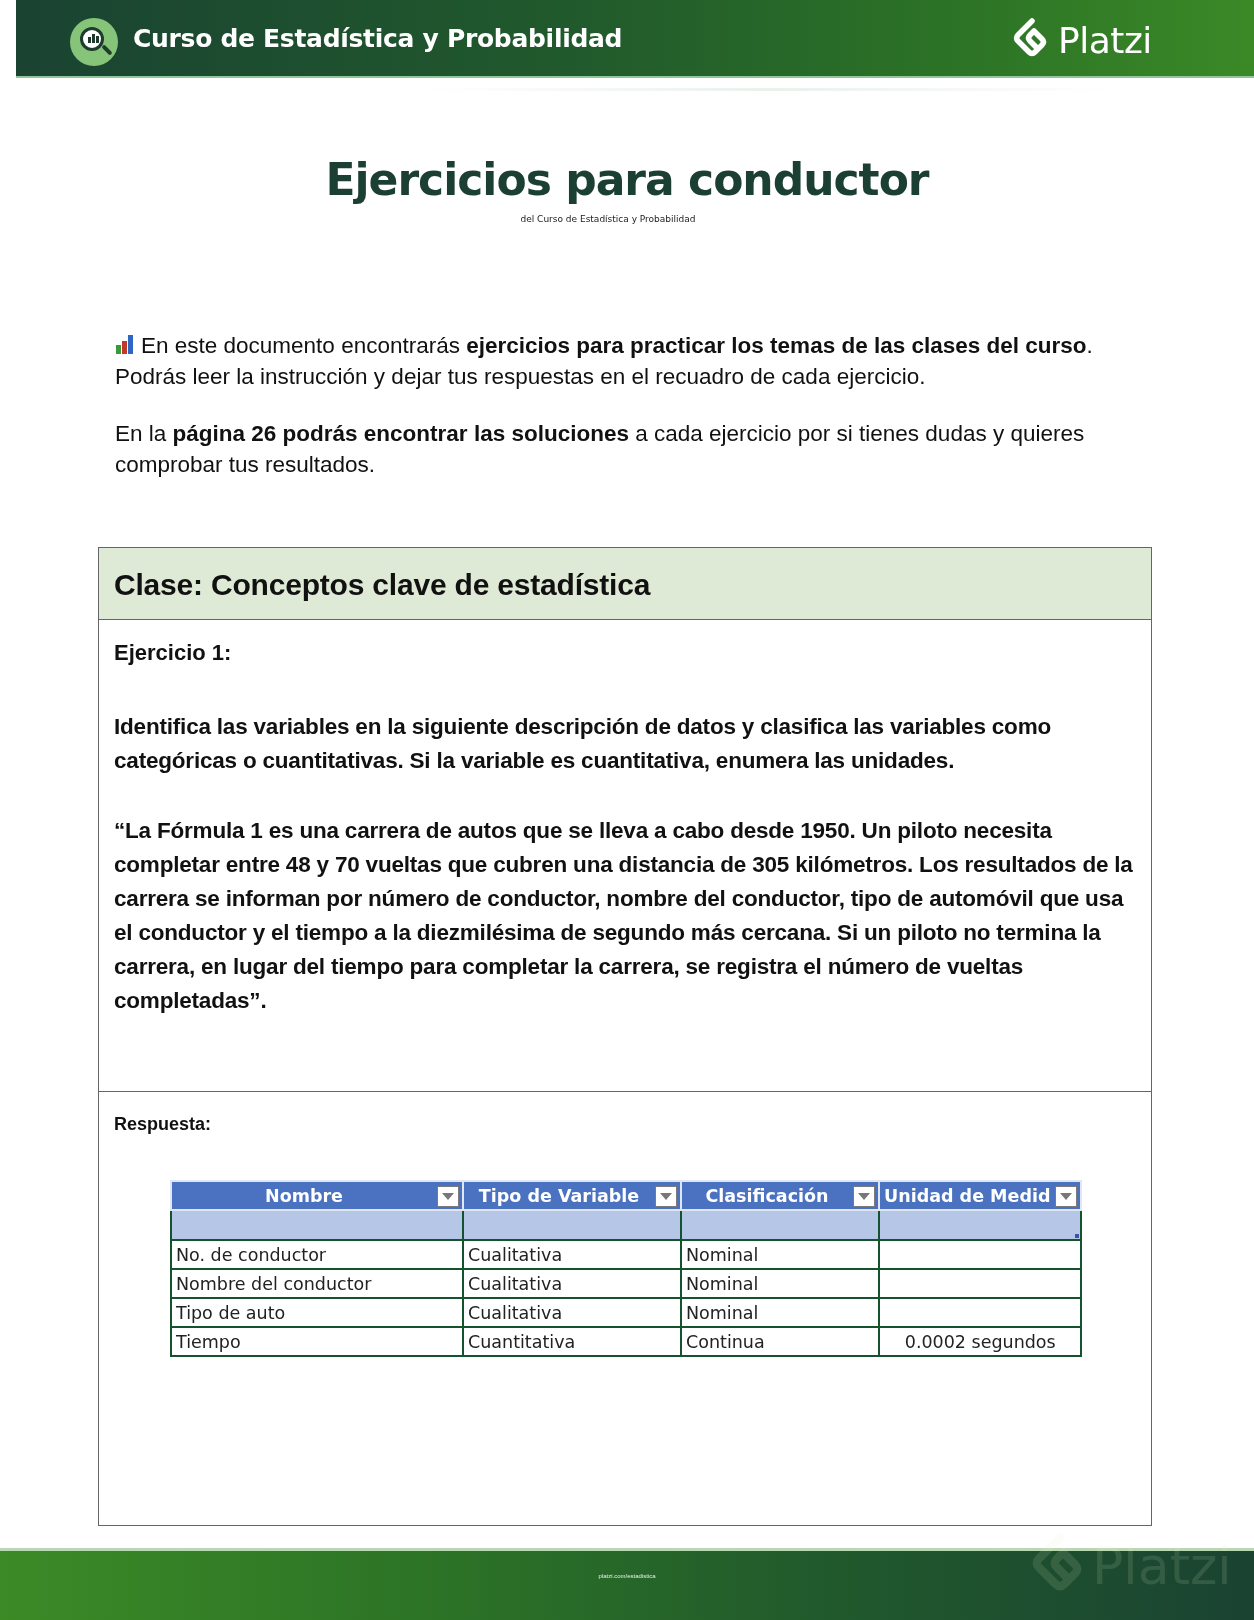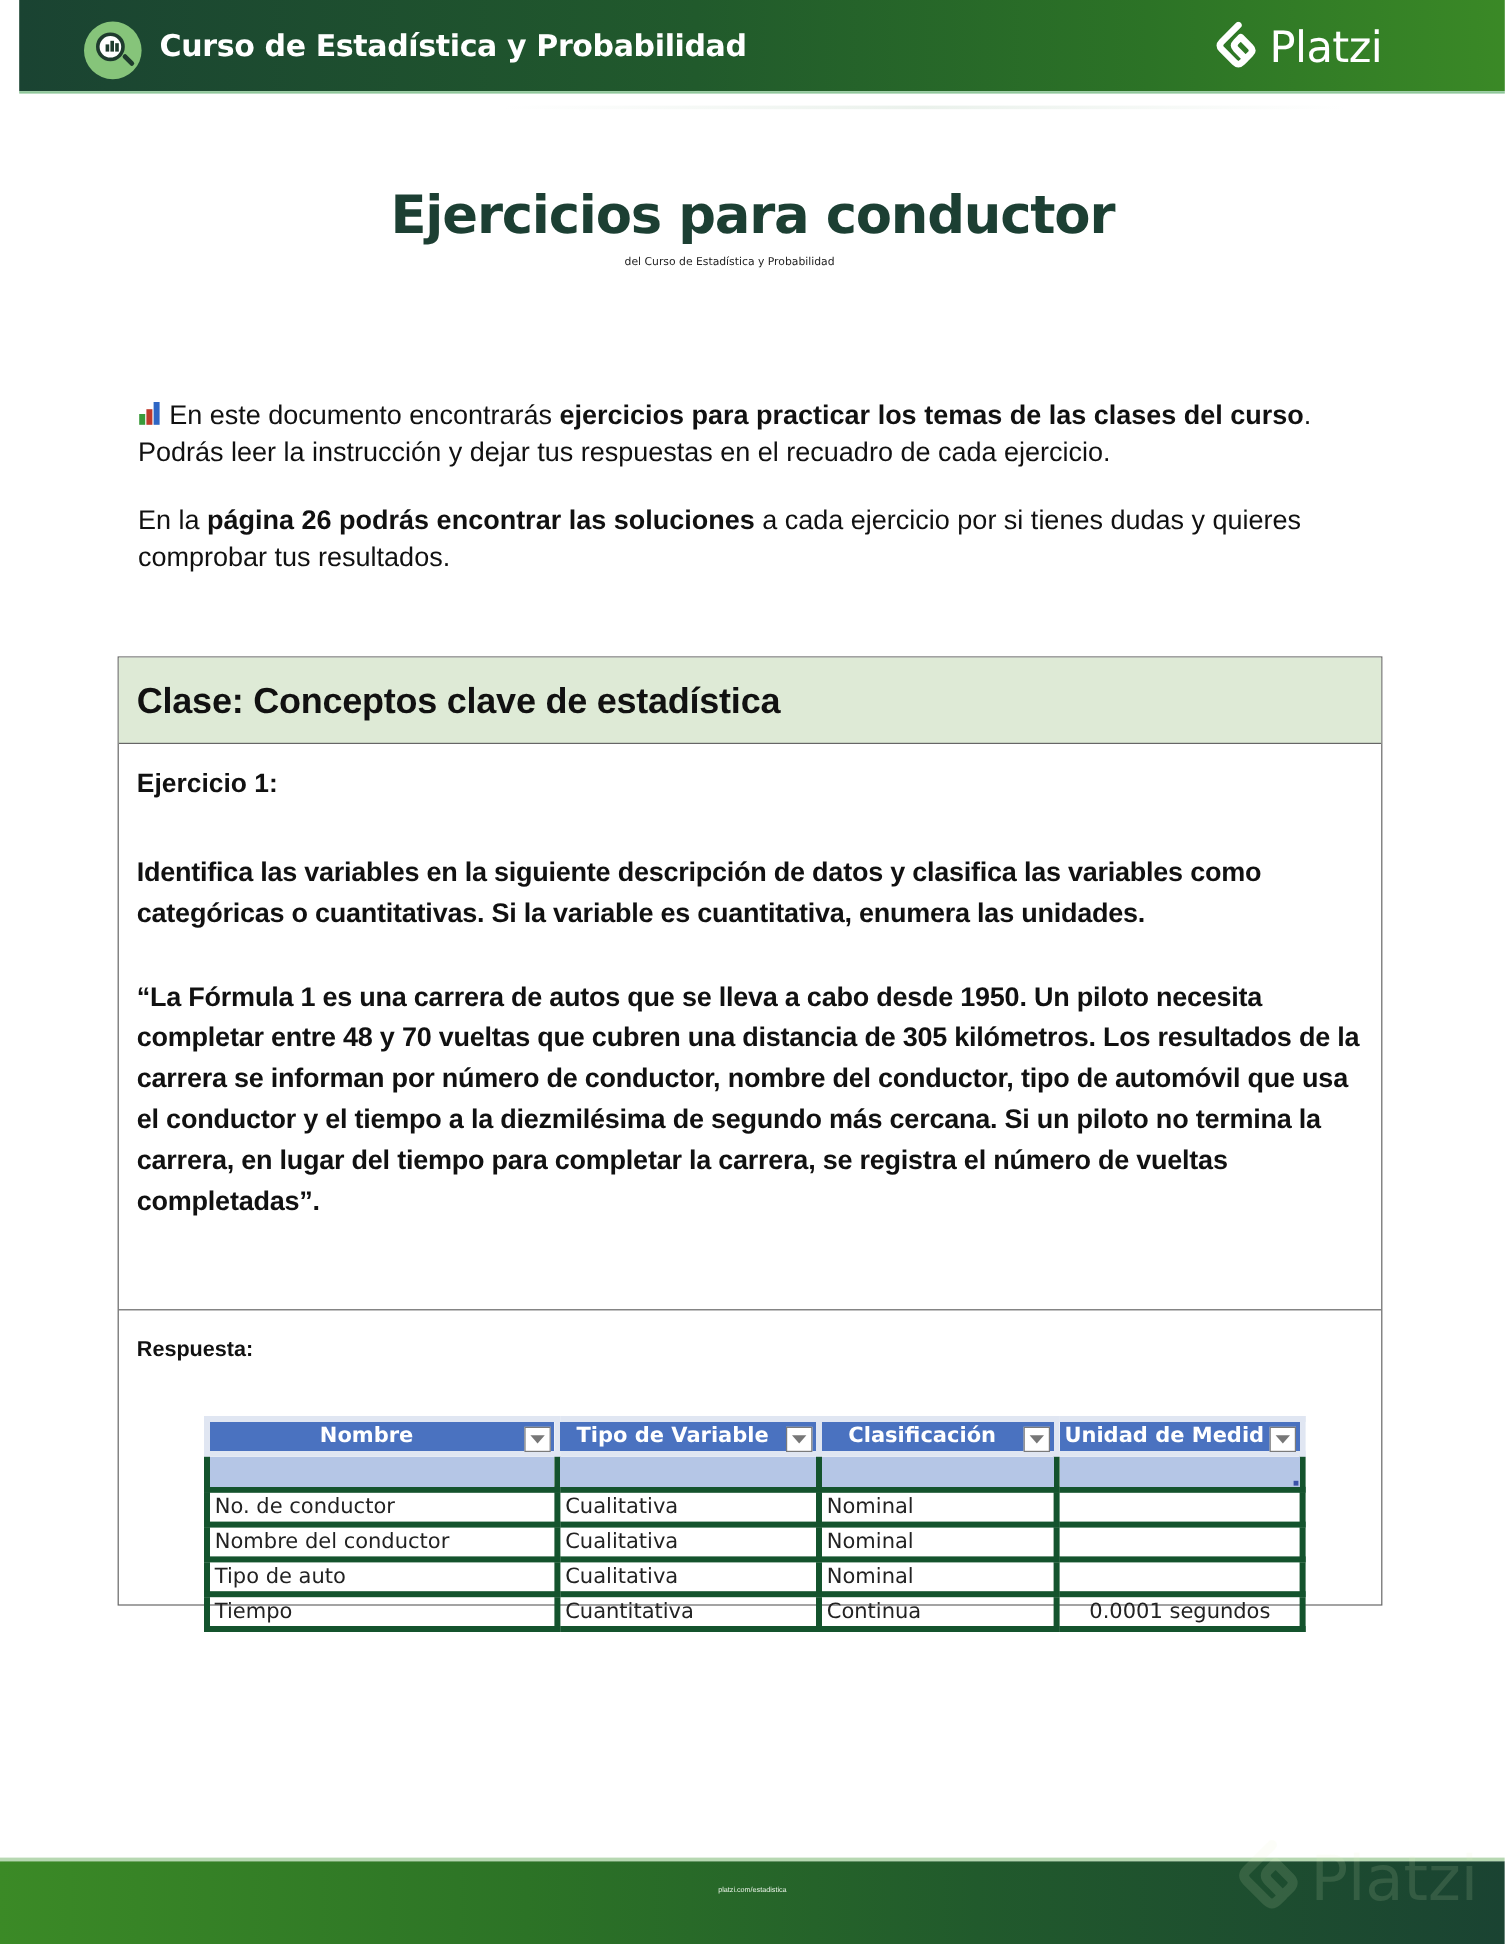--- a/index.html
+++ b/index.html
@@ -61,21 +61,21 @@
   .intro p { margin-bottom: 26px; }
   .intro b { font-weight: bold; }
   .chart-emoji { display: inline-block; width: 20px; height: 20px; position: relative; vertical-align: -1px; margin-right: 6px; }
   .chart-emoji span { position: absolute; bottom: 0; width: 5px; }
   .chart-emoji .e1 { left: 1px; height: 9px; background: #3a9a3a; }
   .chart-emoji .e2 { left: 7px; height: 13px; background: #c0392b; }
   .chart-emoji .e3 { left: 13px; height: 19px; background: #2f66c4; }
 
   
   .box {
-    position: absolute; left: 98px; top: 547px; width: 1054px; height: 791px;
+    position: absolute; left: 98px; top: 547px; width: 1054px; height: 979px;
     border: 1.5px solid #666;
   }
   .box-head {
     height: 72px; background: #deead6; border-bottom: 1.5px solid #666;
     padding: 20px 0 0 15px;
   }
   .box-head h2 {
     font-family: "Liberation Sans", sans-serif; font-weight: bold; font-size: 30px;
     color: #111; letter-spacing: -0.2px;
   }
@@ -84,21 +84,21 @@
   .ex-text { font-size: 22.5px; line-height: 34px; letter-spacing: -0.2px; font-weight: bold; }
   .ex-text p { margin-bottom: 36px; }
   .box-answer { padding: 22px 15px 0 15px; position: relative; height: 433px; }
   .ans-label { font-weight: bold; font-size: 18px; }
 
   
   .sheet {
     position: absolute; left: 71px; top: 88px;
     border-collapse: collapse; font-family: "DejaVu Sans", sans-serif; font-size: 17.5px;
   }
-  .sheet th, .sheet td { border: 5px solid #14532d; height: 29px; padding: 0 4px; white-space: nowrap; }
+  .sheet th, .sheet td { border: 2px solid #14532d; height: 29px; padding: 0 4px; white-space: nowrap; }
   .sheet th {
     background: #4a72c0; color: #fff; font-weight: bold; font-size: 17.5px; height: 29px;
     position: relative; text-align: center; padding-right: 30px; border-color: #e0e6f2;
   }
   .sheet th .dd {
     position: absolute; right: 3px; top: 4px; width: 22px; height: 21px; background: #fff;
     border: 1px solid #7b7b7b; display: flex; align-items: center; justify-content: center;
   }
   .sheet th .dd::after {
     content: ""; width: 0; height: 0; border-left: 6px solid transparent; border-right: 6px solid transparent;
@@ -206,21 +206,21 @@
         <tr>
           <td>Tipo de auto</td>
           <td>Cualitativa</td>
           <td>Nominal</td>
           <td class="center"></td>
         </tr>
         <tr>
           <td>Tiempo</td>
           <td>Cuantitativa</td>
           <td>Continua</td>
-          <td class="center">0.0001 segundos</td>
+          <td class="center">0.0002 segundos</td>
         </tr>
       </tbody>
     </table>
   </div>
 </div>
 
 <div class="footer">
   <div class="footer-url">platzi.com/estadistica</div>
   <div class="footer-watermark">
     <svg class="wm-mark" viewBox="0 0 40 44">

